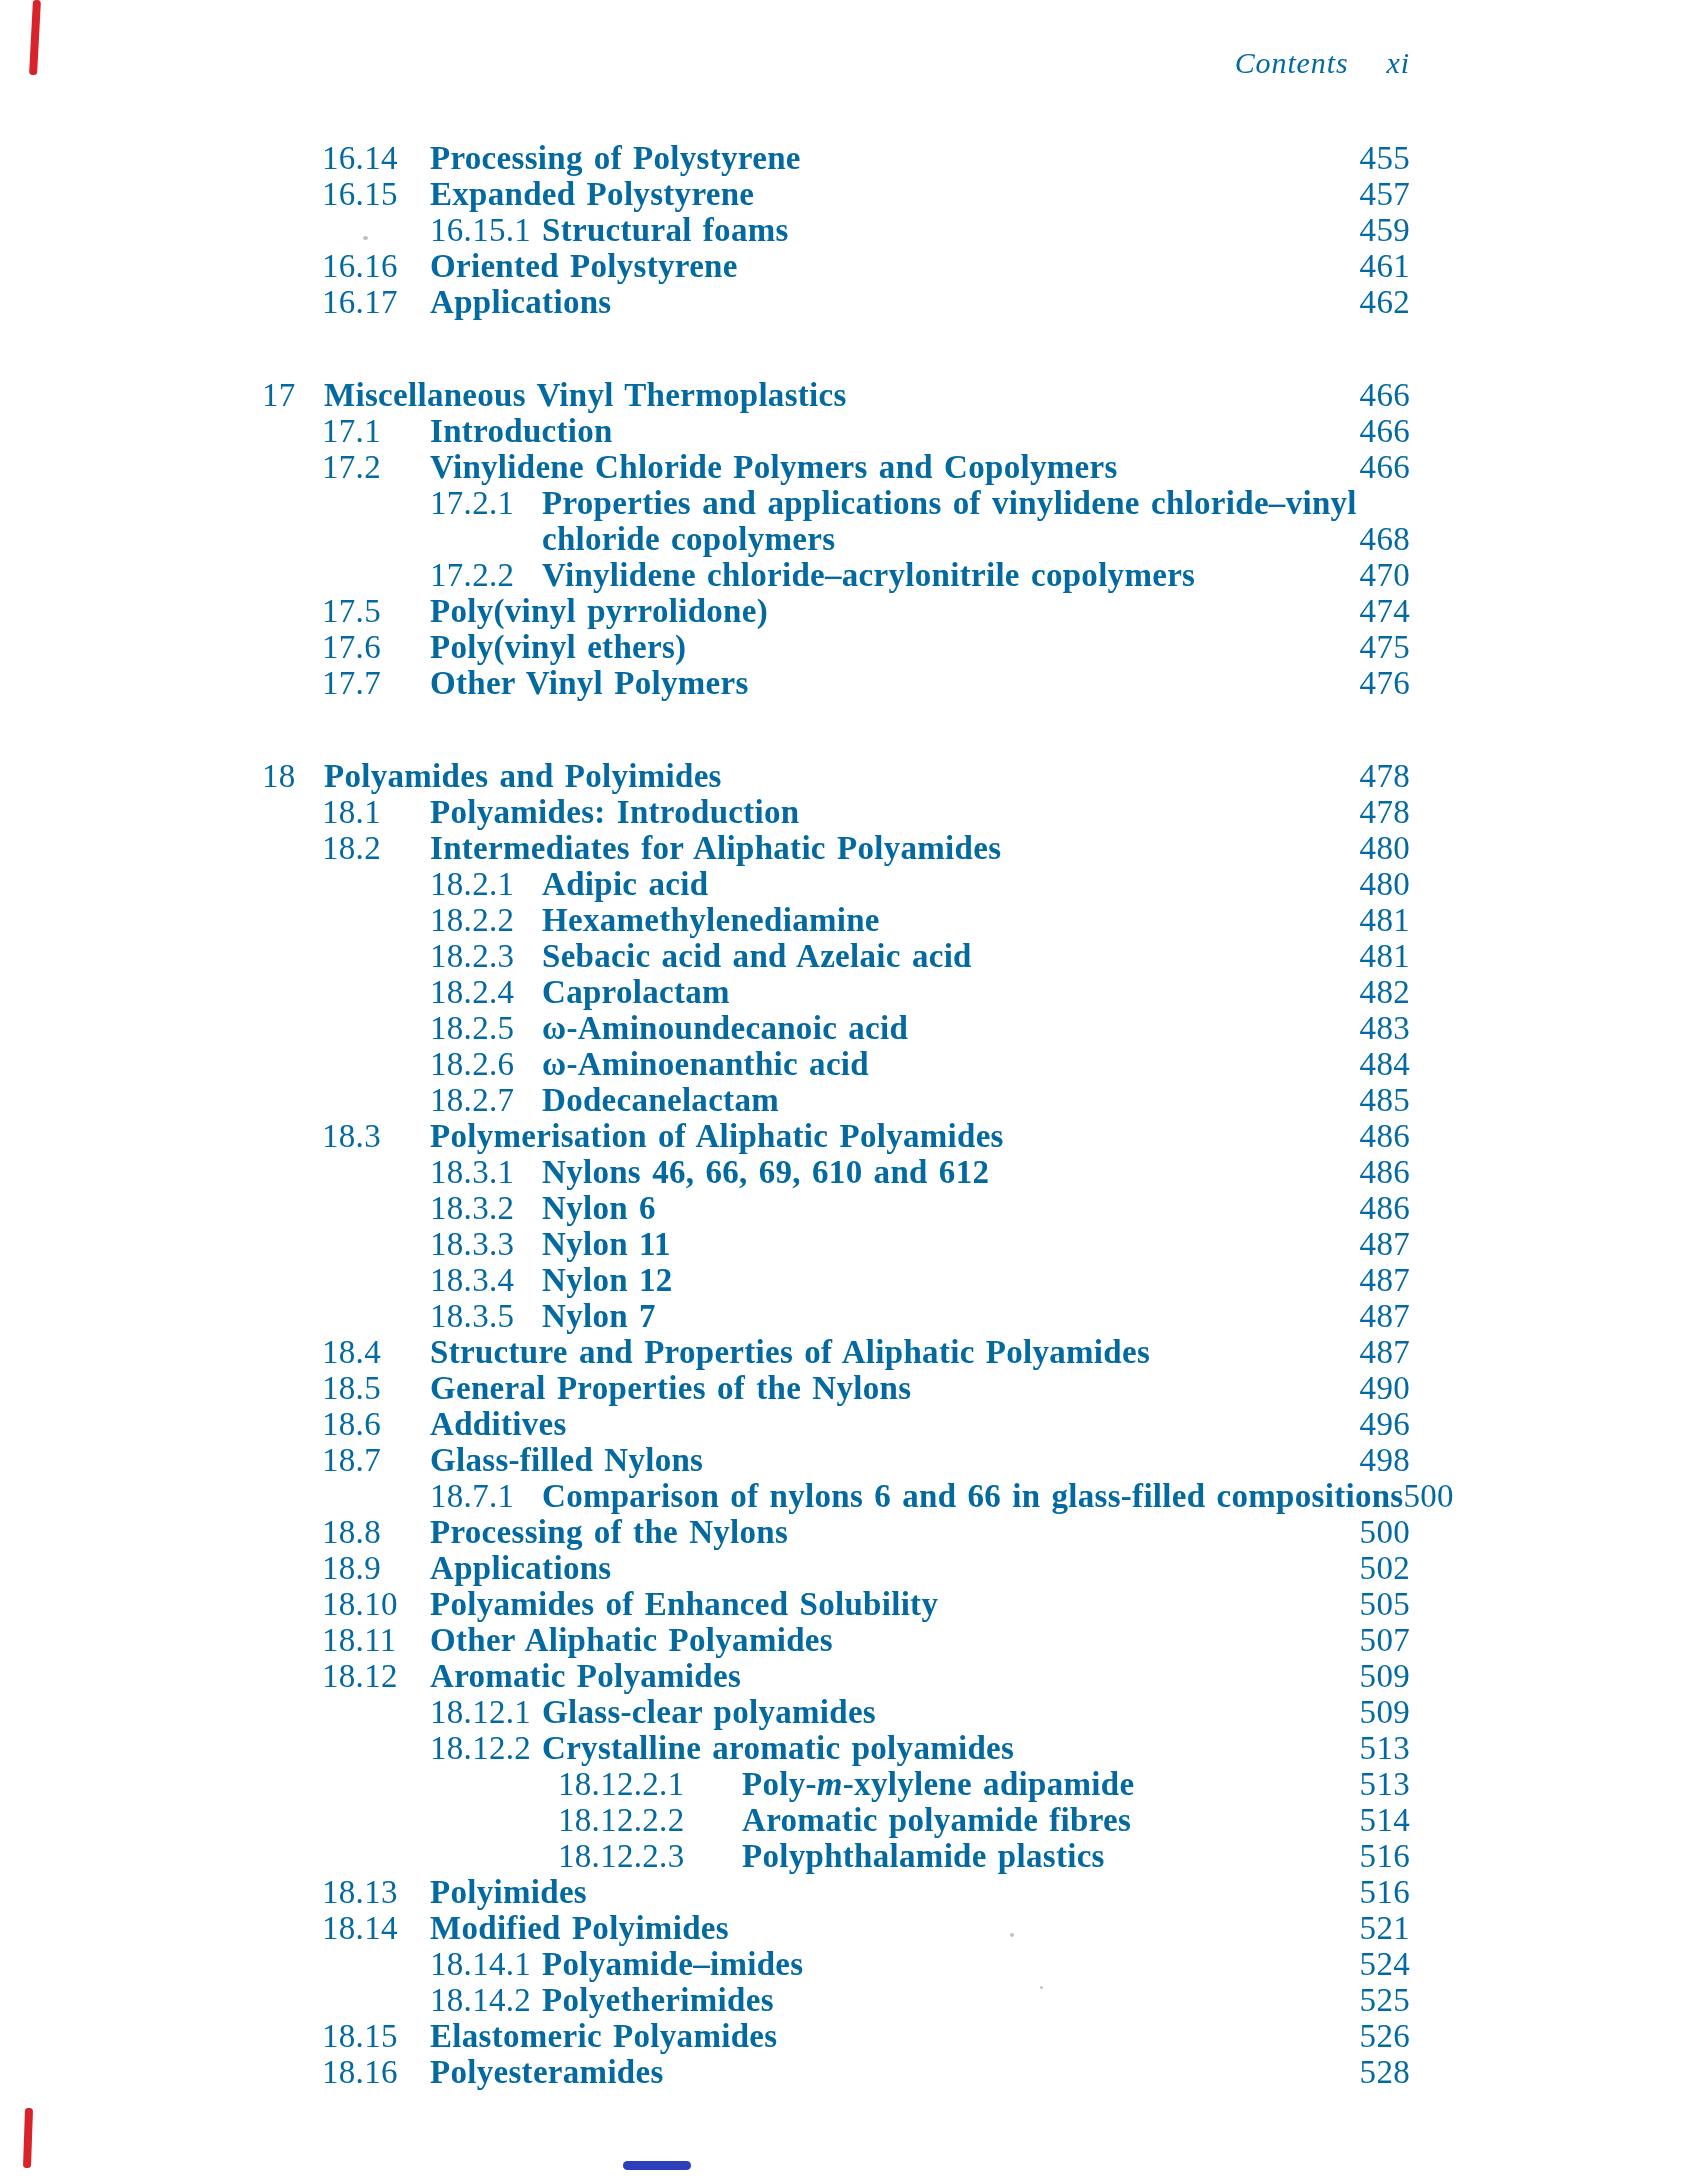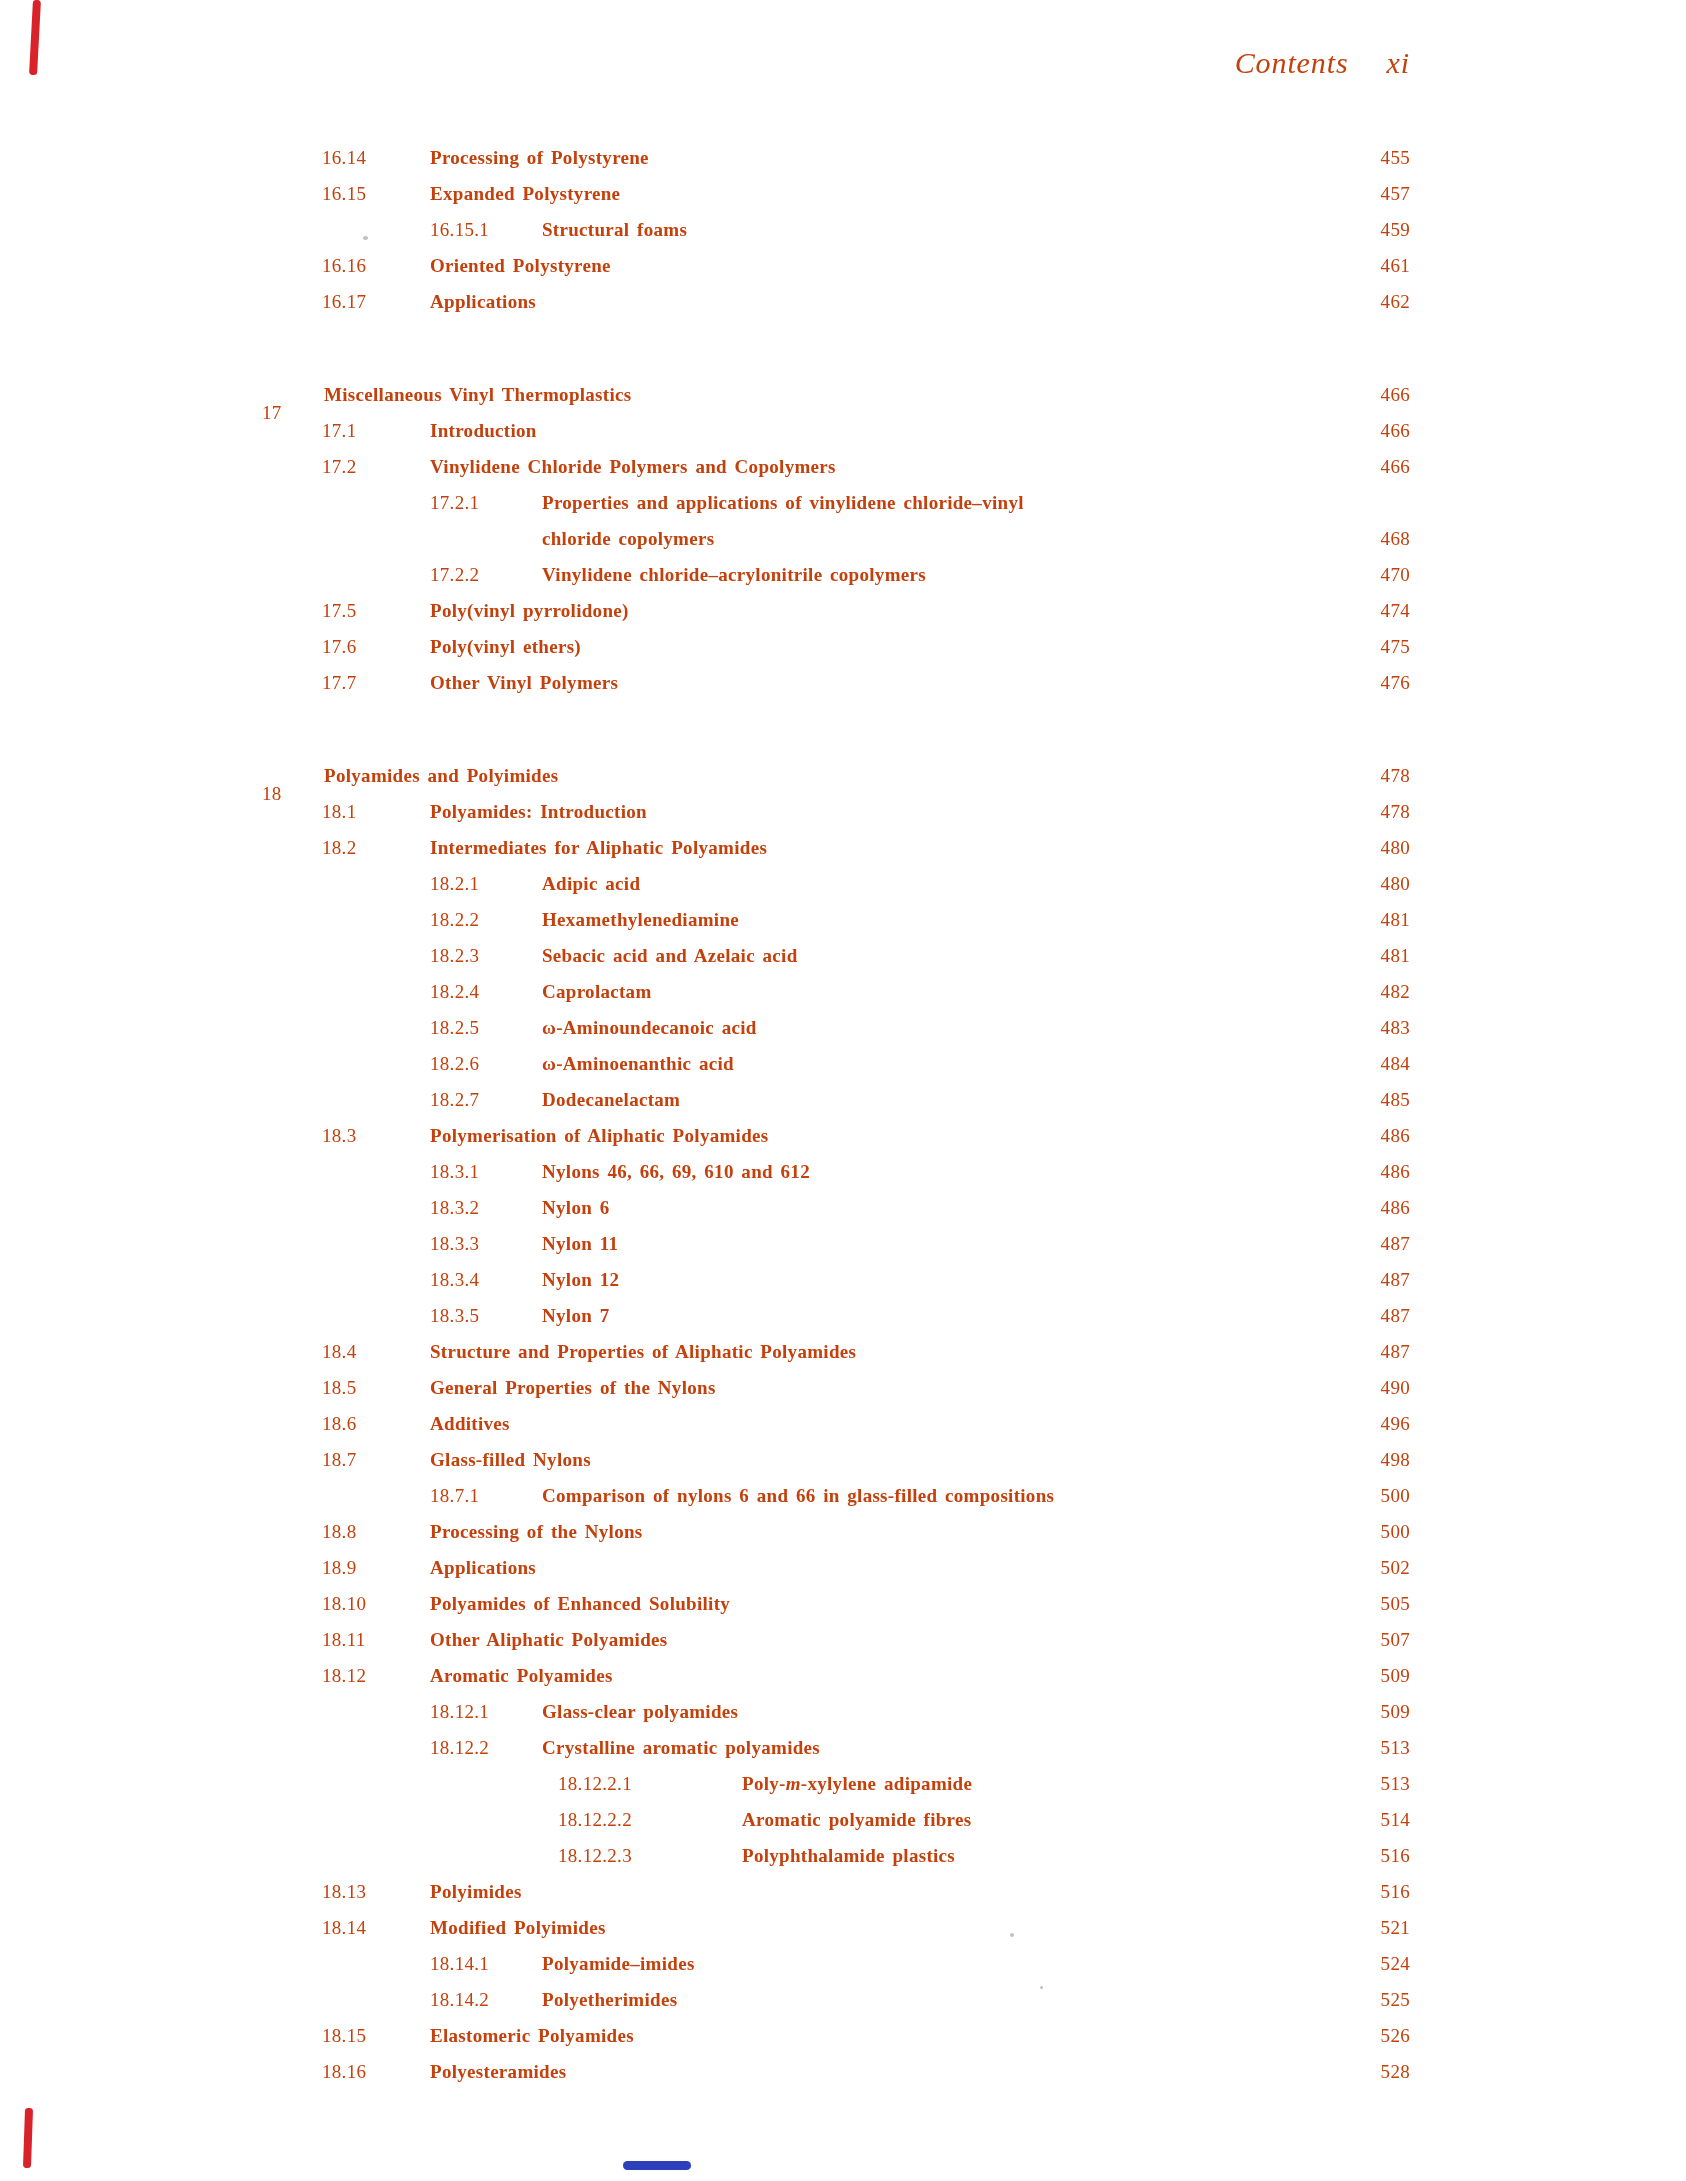--- a/index.html
+++ b/index.html
@@ -2,40 +2,40 @@
 <html style="font-size:13.7px"><head>
 <meta charset="utf-8">
 <style>
   html,body{margin:0;padding:0;background:#ffffff;}
   .page{
     position:relative;
     width:1686px;height:2181px;
     background:#ffffff;
     overflow:hidden;
     font-family:"Liberation Serif","DejaVu Serif",serif;
-    color:#c2410c;
+    color:#0369a1;
   }
   
   .running-head{
     position:absolute;
     top:45px;right:276px;
     display:flex;align-items:baseline;gap:38px;
     font-style:italic;
     font-size:30px;line-height:36px;
     letter-spacing:0.9px;
   }
   
   .toc{
     position:absolute;
     left:0;right:0;top:140px;
   }
   .row{
-    display:flex;align-items:center;
+    display:flex;align-items:flex-end;
     height:36px;line-height:36px;
-    font-size:19px;
+    font-size:33px;
     letter-spacing:0.3px;word-spacing:2.6px;
     padding-right:276px;
     white-space:nowrap;
   }
   .row .num{flex:0 0 auto;}
   .row .title{flex:0 0 auto;font-weight:bold;}
   .row .pg{margin-left:auto;flex:0 0 auto;}
   .lvl0{padding-left:262px;} .lvl0 .num{width:62px;margin-top:36px;}
   .lvl1{padding-left:322px;} .lvl1 .num{width:108px;}
   .lvl2{padding-left:430px;} .lvl2 .num{width:112px;}

